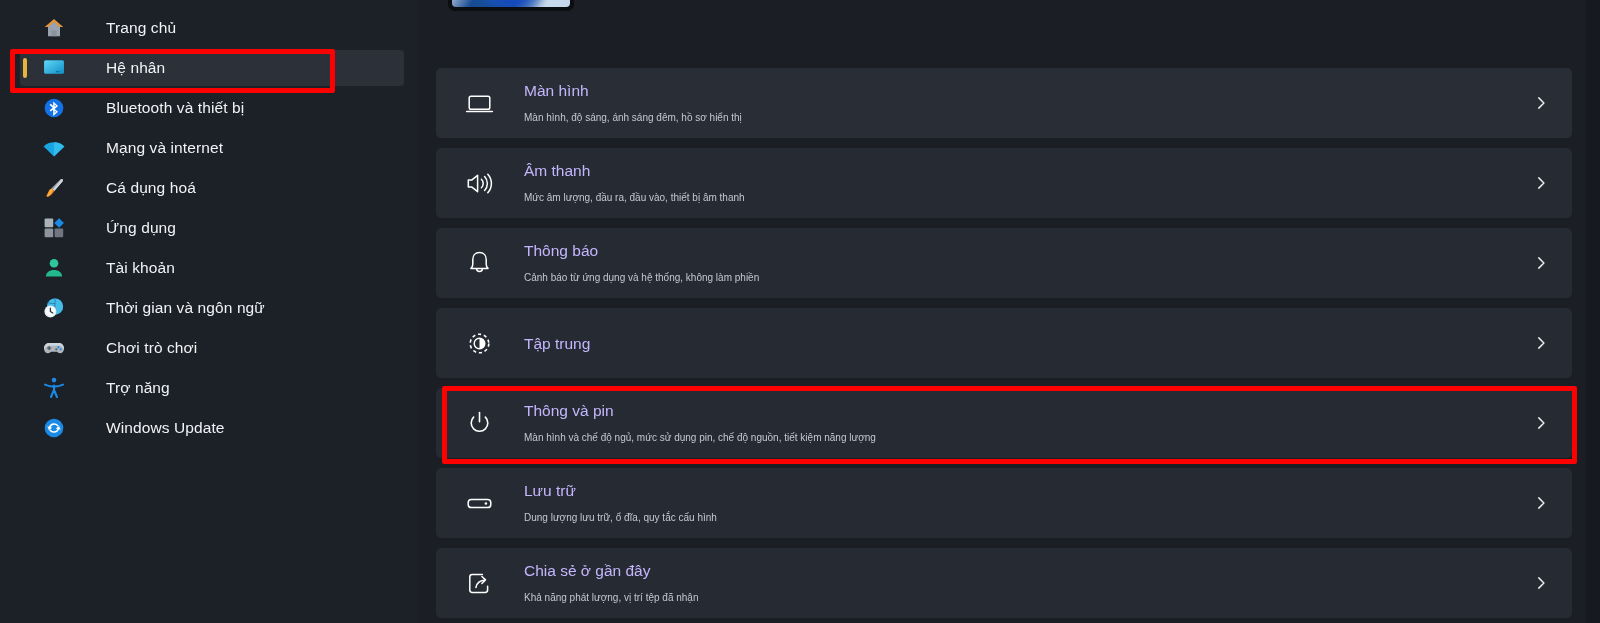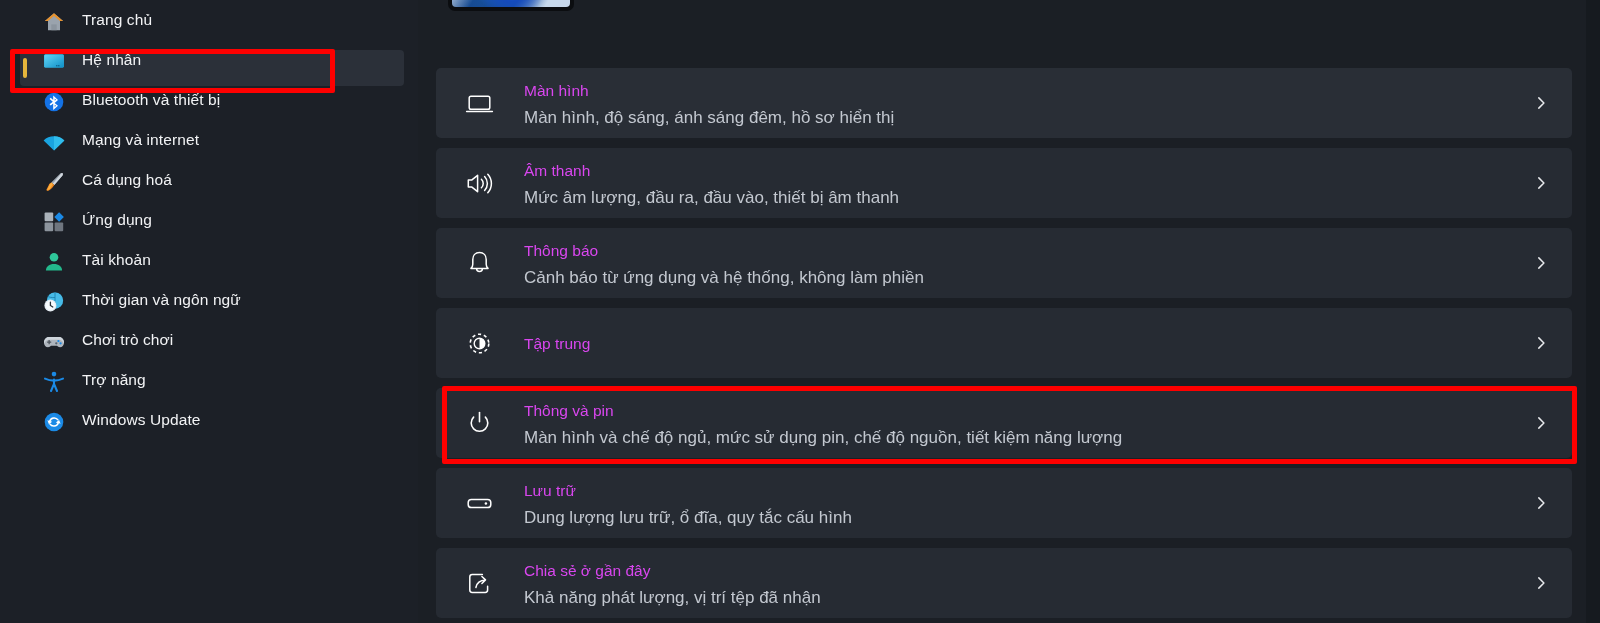--- a/index.html
+++ b/index.html
@@ -39,24 +39,25 @@
     left: 0;
     top: 6px;
     width: 418px;
   }
   .nav-item {
     position: relative;
     height: 36px;
     margin: 4px 14px 4px 20px;
     border-radius: 4px;
     display: flex;
-    align-items: flex-start;
+    align-items: center;
     padding-left: 22px;
     box-sizing: border-box;
     cursor: default;
+    gap: 24px;
   }
   .nav-item.selected {
     background: #2b3039;
   }
   .nav-item .accent {
     position: absolute;
     left: 3px;
     top: 8px;
     width: 4px;
     height: 20px;
@@ -160,25 +161,25 @@
     color: #ffffff;
   }
   .card-icon svg { display: block; }
   .card-text {
     flex: 1 1 auto;
     min-width: 0;
   }
   .card-title {
     font-size: 15.5px;
     line-height: 21px;
-    color: #d946ef;
+    color: #c4b5fd;
     white-space: nowrap;
   }
   .card-sub {
-    font-size: 17px;
+    font-size: 10px;
     line-height: 19px;
     color: #c3c8d0;
     margin-top: 7px;
     white-space: nowrap;
   }
   .chevron {
     flex: 0 0 30px;
     width: 30px;
     margin-right: 16px;
     display: flex;

